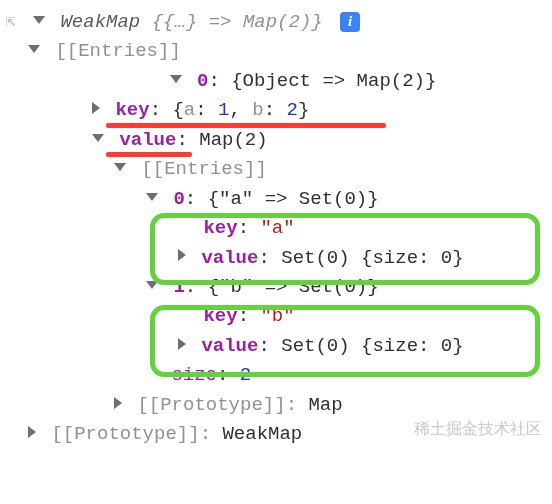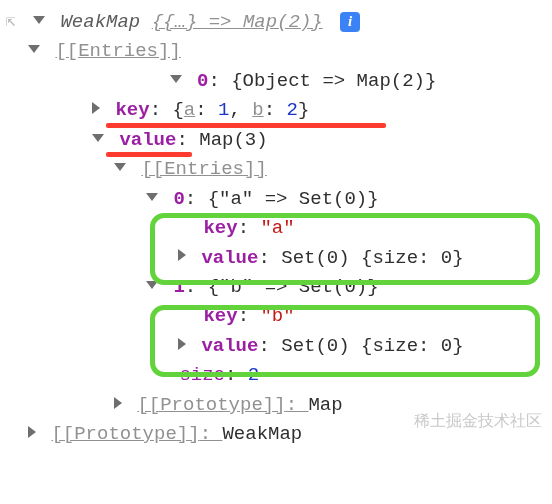--- a/index.html
+++ b/index.html
@@ -33,24 +33,24 @@
     border-left: 6px solid transparent;
     border-right: 6px solid transparent;
     border-top: 8px solid #6e6e6e;
   }
   .arw.right {
     border-top: 6px solid transparent;
     border-bottom: 6px solid transparent;
     border-left: 8px solid #6e6e6e;
   }
   .italic { font-style: italic; }
-  .grey { color: #919191; text-decoration: underline; }
+  .grey { color: #919191; }
   .dgrey { color: #5c5c5c; }
   .purple { color: #9b1fa3; font-weight: 600; }
-  .purple-nb { color: #9b1fa3; margin-left: 8px; }
+  .purple-nb { color: #9b1fa3; }
   .num { color: #1a36c9; }
   .str { color: #c41a16; }
   .k { color: #303030; }
   .info {
     display: inline-flex;
     align-items: center;
     justify-content: center;
     width: 20px; height: 20px;
     background: #3b82f6;
     color: #fff;
@@ -77,21 +77,21 @@
     border-radius:2px;
   }
   .box-green {
     position:absolute;
     border:5px solid #62d33a;
     border-radius:14px;
   }
   .watermark {
     position:absolute;
     right:10px;
-    bottom:24px;
+    bottom:16px;
     color:#c9c9c9;
     font-size:16px;
     font-family: "PingFang SC","Microsoft YaHei",sans-serif;
     pointer-events:none;
   }
 </style>
 </head>
 <body>
 
 <div class="row">
@@ -114,21 +114,21 @@
 </div>
 
 <div class="row ind3" style="position:relative;">
   <span class="arw right"></span>
   <span class="purple">key</span><span class="k">: </span><span class="k">{</span><span class="grey">a</span><span class="k">: </span><span class="num">1</span><span class="k">, </span><span class="grey">b</span><span class="k">: </span><span class="num">2</span><span class="k">}</span>
   <span class="underline-red" style="left:100px; width:280px; bottom:-2px;"></span>
 </div>
 
 <div class="row ind3" style="position:relative;">
   <span class="arw down"></span>
-  <span class="purple">value</span><span class="k">: </span><span class="k">Map(3)</span>
+  <span class="purple">value</span><span class="k">: </span><span class="k">Map(2)</span>
   <span class="underline-red" style="left:100px; width:86px; bottom:-2px;"></span>
 </div>
 
 <div class="row ind4">
   <span class="arw down"></span>
   <span class="grey">[[Entries]]</span>
 </div>
 
 <div class="row ind5">
   <span class="arw down"></span>

